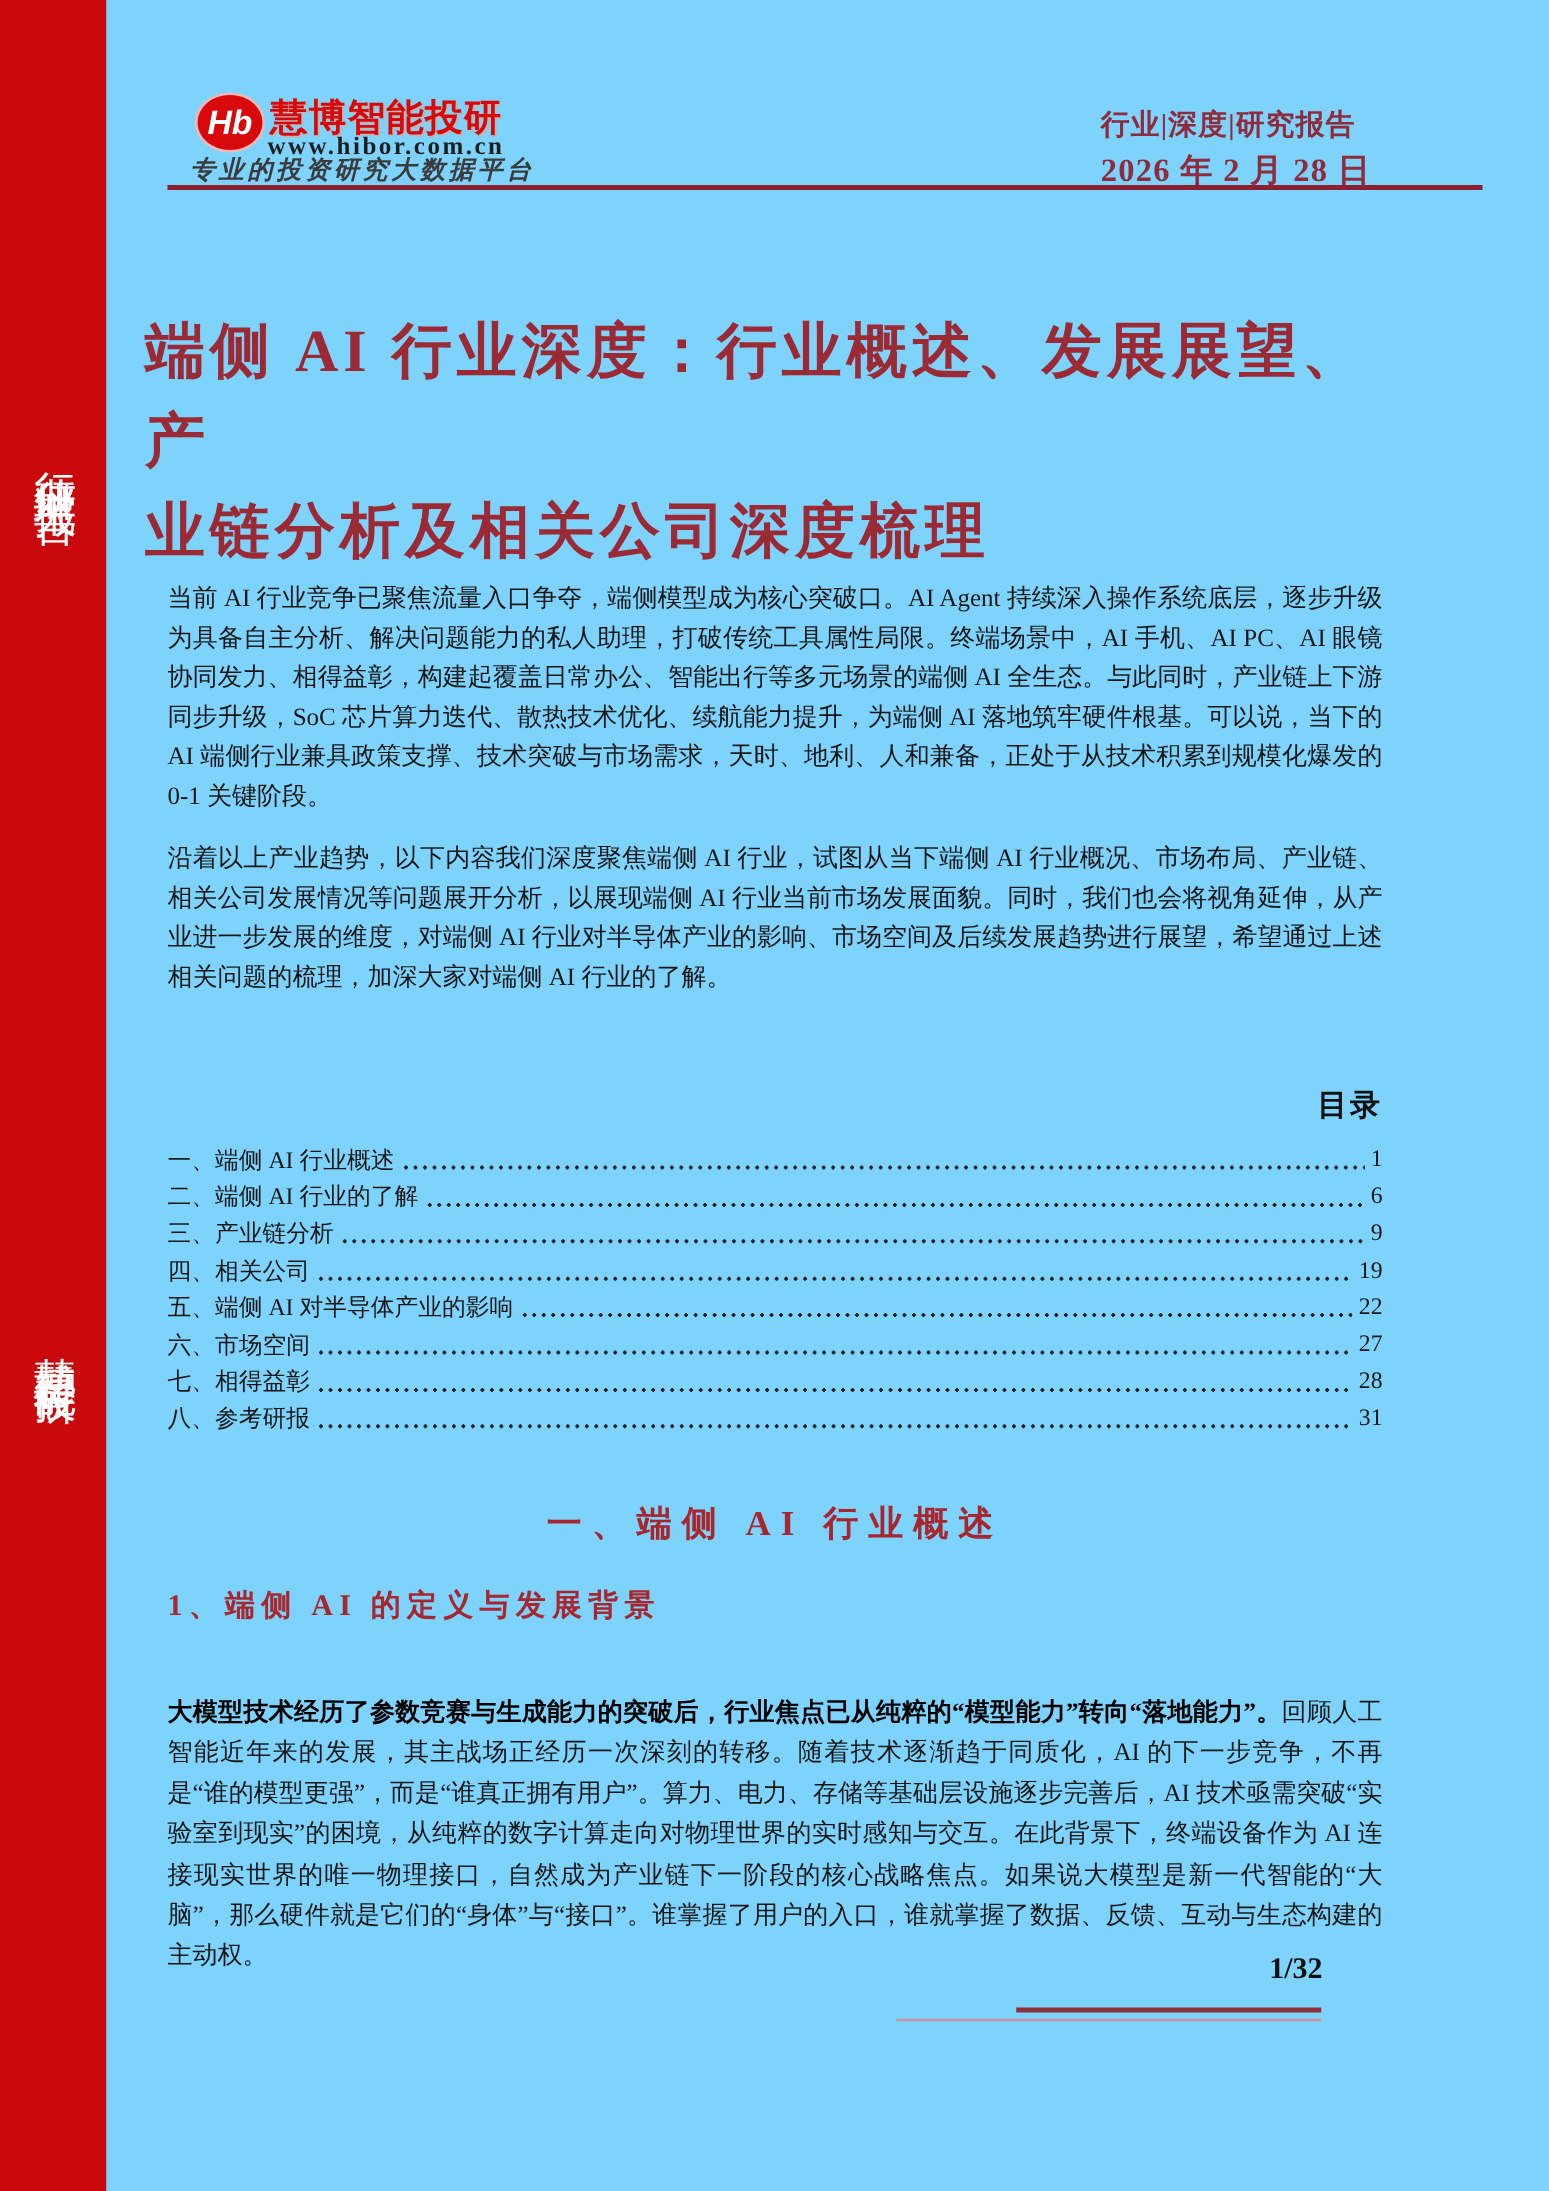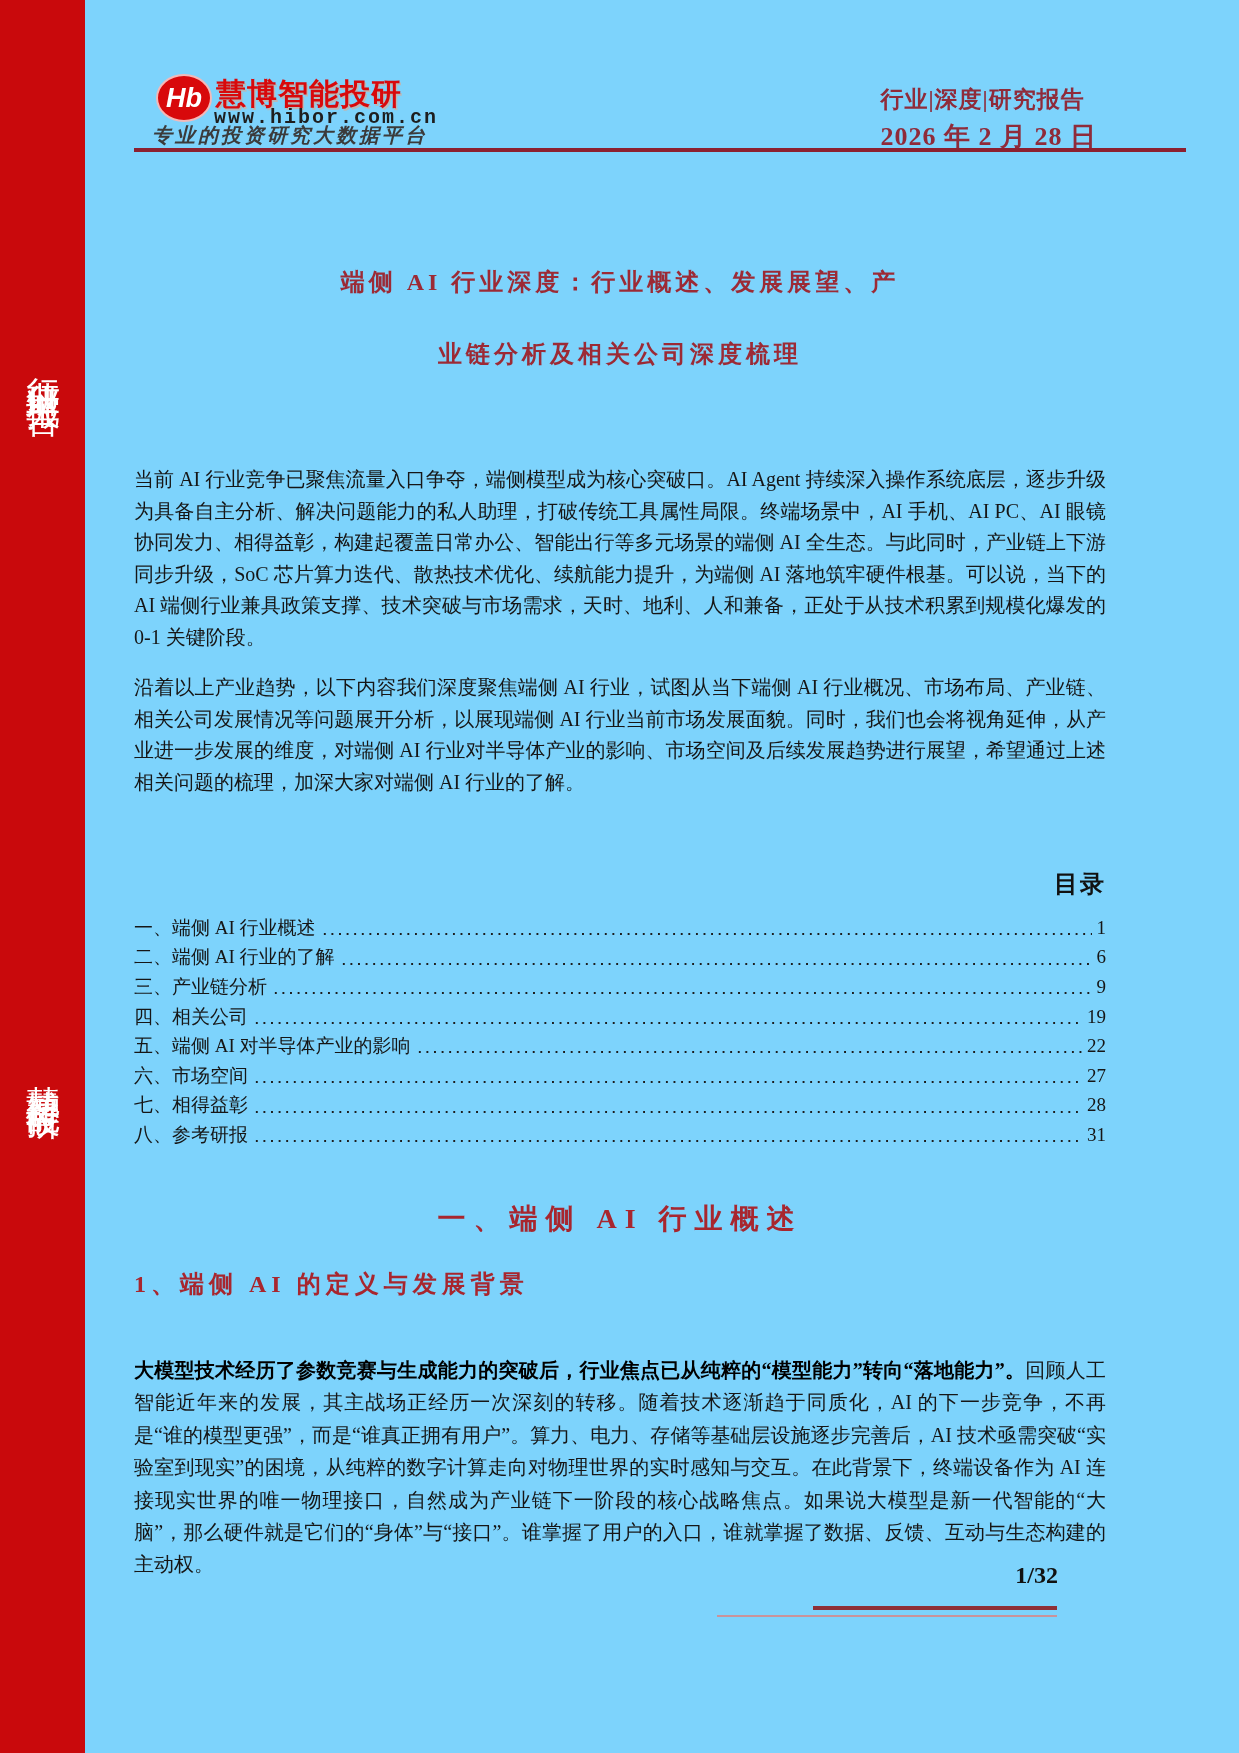--- a/index.html
+++ b/index.html
@@ -28,36 +28,36 @@
     color:#fff; font:italic bold 27px "Liberation Sans",sans-serif;
   }
   .logo-name {
     position:absolute; left:216px; top:74px;
     font-family:"Liberation Sans","DejaVu Sans",sans-serif; font-weight:bold;
     font-size:30px; color:var(--brand-red,#D8090B); letter-spacing:1px;
     text-shadow:1.5px 1.5px 0 #b9b9b9;
   }
   .logo-url {
     position:absolute; left:214px; top:106px;
-    font-family:Liberation Mono, monospace; font-weight:bold;
+    font-family:Liberation Serif, serif; font-weight:bold;
     font-size:20px; color:#1e1e1e; letter-spacing:2px;
   }
   .logo-tagline {
     position:absolute; left:152px; top:122px;
     font-style:italic; font-weight:bold; font-size:20px; color:#3b3b3b; letter-spacing:3px;
   }
   .meta { position:absolute; right:142px; top:84px; text-align:left; color:var(--maroon,#8F2B3A); }
   .meta-type { font-weight:bold; font-size:23px; letter-spacing:1px; }
   .meta-date { font-weight:bold; font-size:26px; margin-top:4px; letter-spacing:1px; }
   .header-rule { position:absolute; left:134px; top:148px; width:1052px; height:4px; background:var(--rule-dark,#8C2030); }
 
   
   .title {
-    position:absolute; left:116px; top:246px; width:1008px; text-align:center;
-    color:var(--title-maroon,#9C2A35); font-weight:bold; font-size:24px;
+    position:absolute; left:116px; top:246px; width:1008px; 
+    color:var(--title-maroon,#9C2A35); font-weight:bold; font-size:48px;
     line-height:72px; letter-spacing:4px;
   }
 
   
   .body-para {
     position:absolute; left:134px; width:972px;
     font-size:20px; line-height:31.5px; text-align:justify; color:#161616;
   }
   .p1 { top:464px; }
   .p2 { top:672px; }

